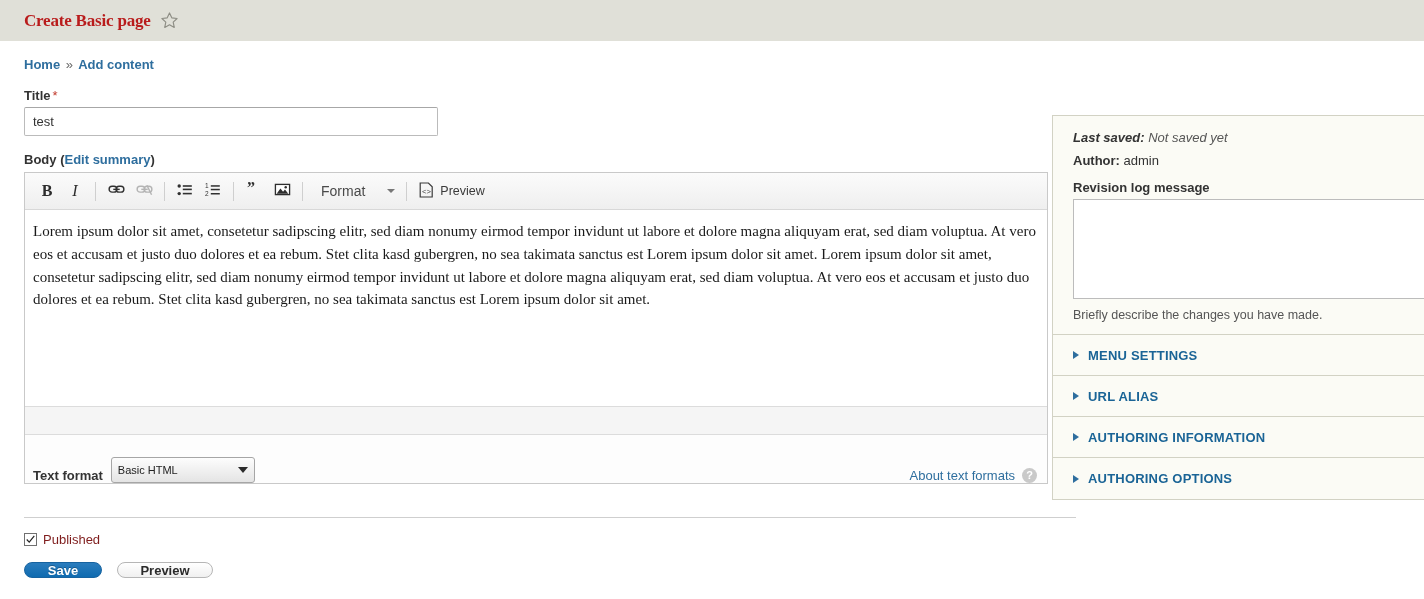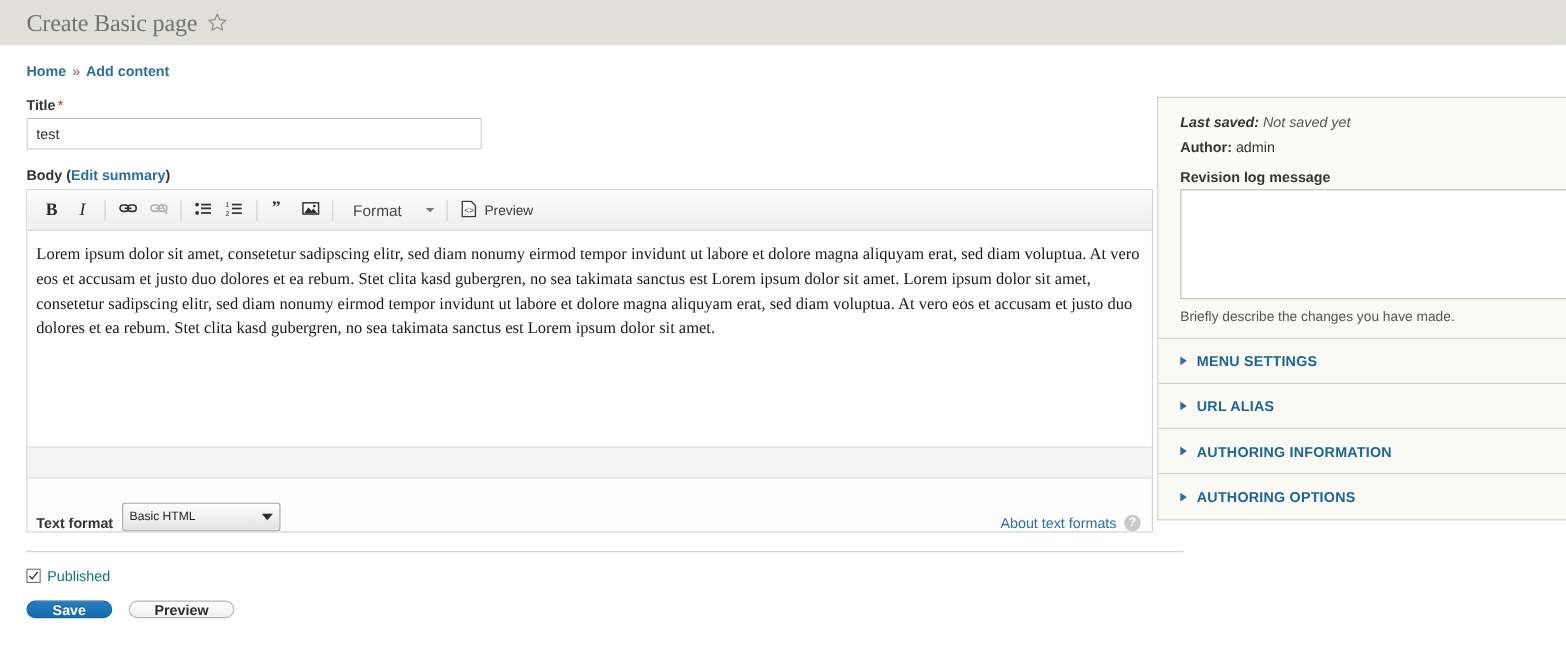--- a/index.html
+++ b/index.html
@@ -16,23 +16,23 @@
   
   #page-header {
     height: 41px;
     background: #e0e0d8;
     display: flex;
     align-items: center;
     padding-left: 24px;
   }
   #page-title {
     font-family: "Liberation Serif", serif;
-    font-size: 22px;
-    font-weight: normal;
-    color: #737373;
+    font-size: 17px;
+    font-weight: bold;
+    color: #b91c1c;
     letter-spacing: -0.2px;
   }
   #star-icon {
     margin-left: 9px;
     display: inline-flex;
     align-items: center;
     line-height: 0;
   }
 
   
@@ -250,21 +250,21 @@
     width: 13px; height: 13px;
     border: 1px solid #707070;
     background: #fff;
     display: flex; align-items: center; justify-content: center;
     margin-right: 6px;
     cursor: default;
   }
   #published-check .tick {
     width: 9px; height: 9px;
   }
-  #published-label { font-size: 13px; color: #0f766e; }
+  #published-label { font-size: 13px; color: #7f1d1d; }
 
   #button-row {
     margin: 15px 0 0 24px;
     display: flex; align-items: center;
   }
   .btn {
     height: 16px;
     border-radius: 17px;
     display: inline-flex;
     align-items: center;
@@ -287,20 +287,21 @@
     border: 1px solid #b6b6b6;
     color: #2b2b2b;
   }
 
   
   #sidebar {
     width: 372px;
     border: 1px solid #d2d2c4;
     border-right: none;
     background: #fbfbf5;
+    margin-top: 27px;
   }
   #meta-block {
     padding: 14px 0 12px 20px;
     border-bottom: 1px solid #d2d2c4;
   }
   .meta-line {
     font-size: 13px;
     color: #333;
     margin-bottom: 8px;
   }

